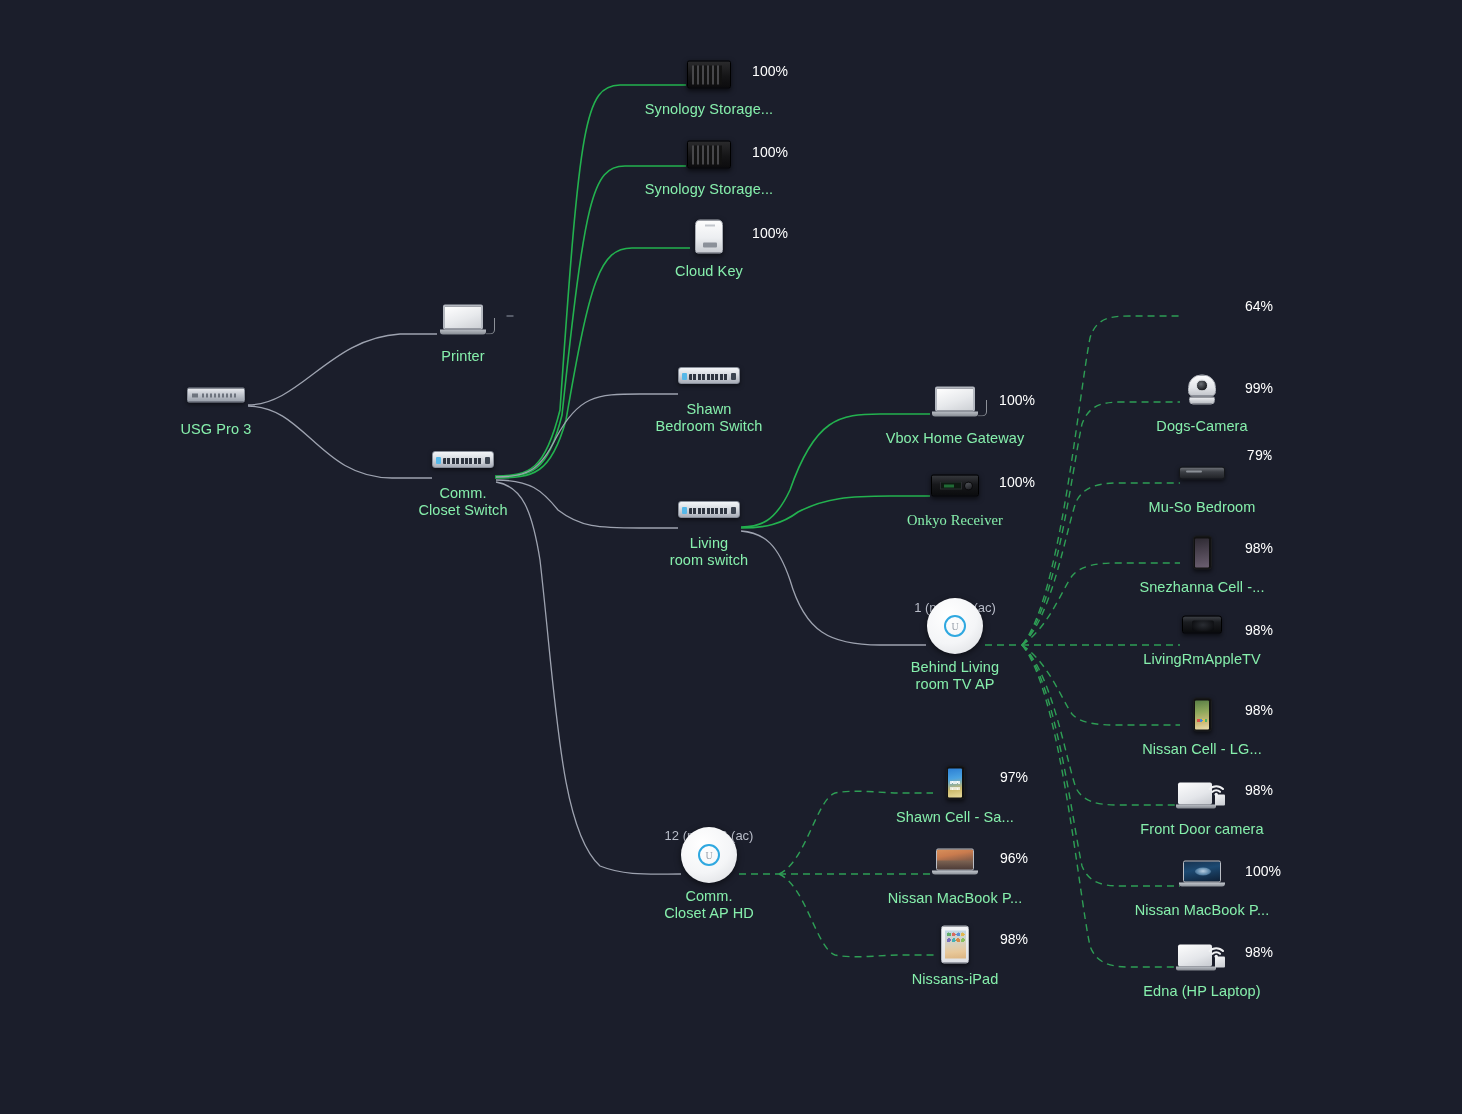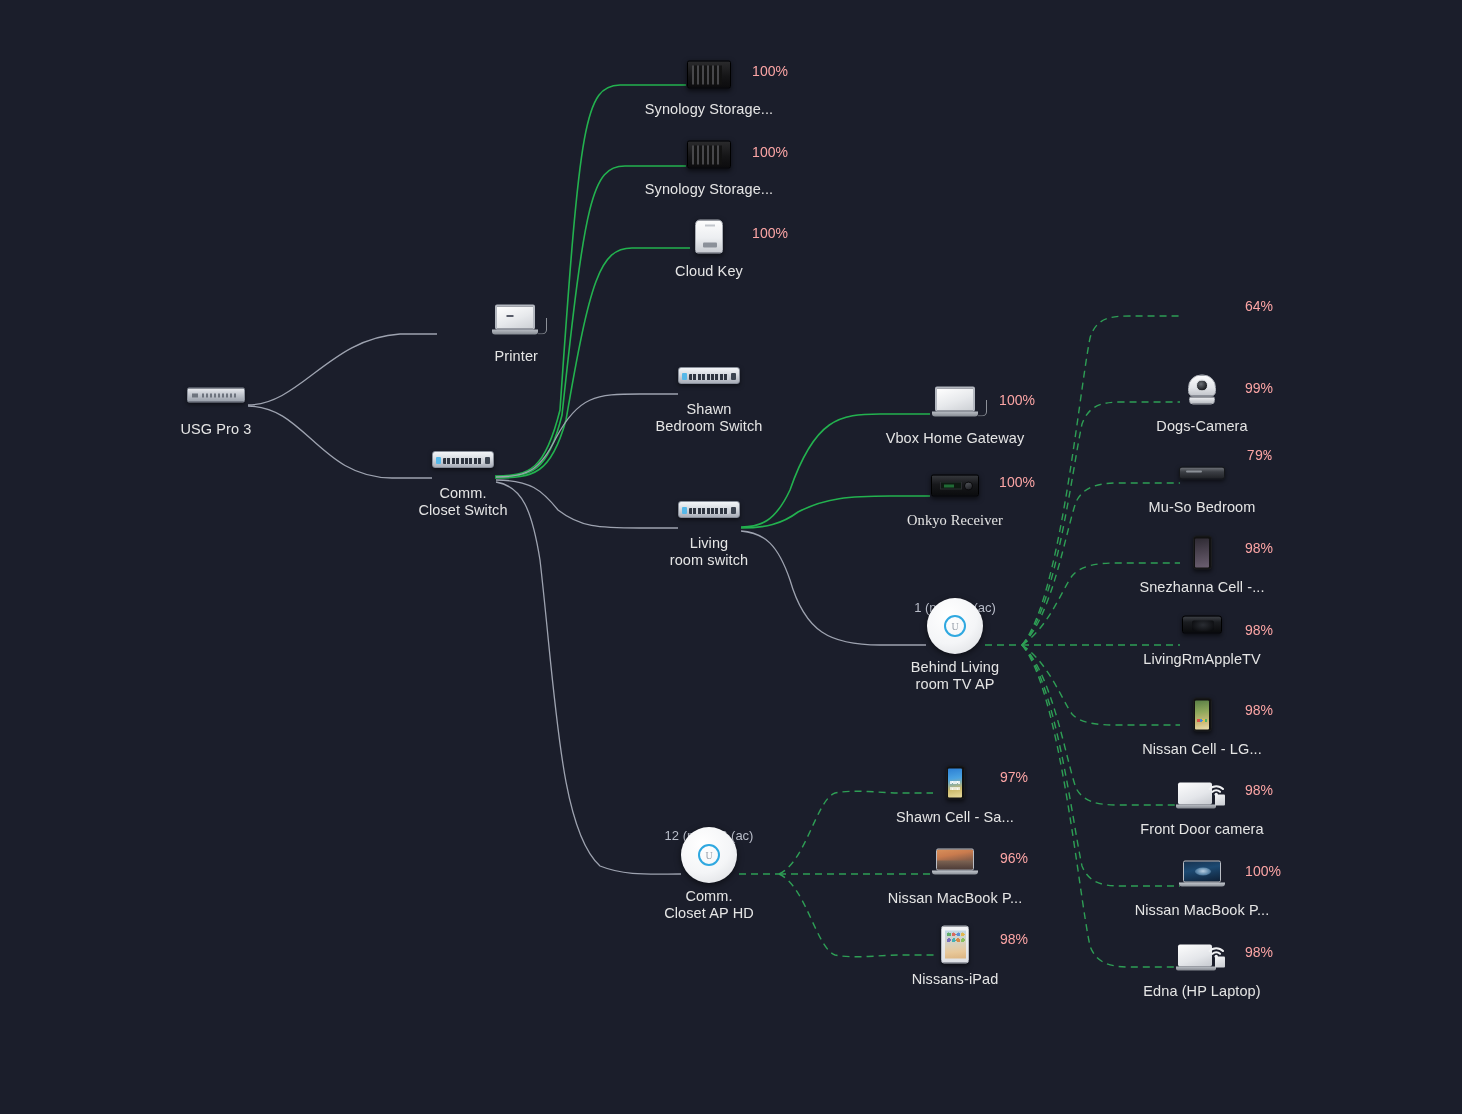--- a/index.html
+++ b/index.html
@@ -34,31 +34,31 @@
   }
   .node-icon {
     position: relative;
     display: flex;
     align-items: center;
     justify-content: center;
     height: 44px;
   }
   .node-label {
     margin-top: 4px;
-    color: #e5e5e5;
+    color: #86efac;
     font-size: 14.5px;
     line-height: 17px;
     text-align: center;
     white-space: pre-line;
     letter-spacing: 0.1px;
   }
   .pct {
     position: absolute;
     transform: translate(-50%, -50%);
-    color: #fca5a5;
+    color: #ffffff;
     font-size: 14px;
     font-family: "Liberation Sans", sans-serif;
     white-space: nowrap;
   }
   .radio-label {
     position: absolute;
     transform: translate(-50%, -50%);
     color: #b9bdc9;
     font-size: 13px;
     white-space: nowrap;
@@ -491,21 +491,21 @@
     </g>
   </svg>
 
   <div class="node" style="left:216px; top:405px;">
     <div class="node-icon">
         <div class="rack"></div>
       </div>
     <div class="node-label">USG Pro 3</div>
   </div>
 
-  <div class="node" style="left:463px; top:332px;align-items:flex-end;">
+  <div class="node" style="left:463px; top:332px;">
     <div class="node-icon">
       <div class="laptop">
           <div class="screen"></div>
           <div class="base"></div>
           <div class="cord"></div>
         </div>
     </div>
     <div class="node-label">Printer</div>
   </div>
   <div class="printer-artifact" style="left:510px; top:316px;"></div>

